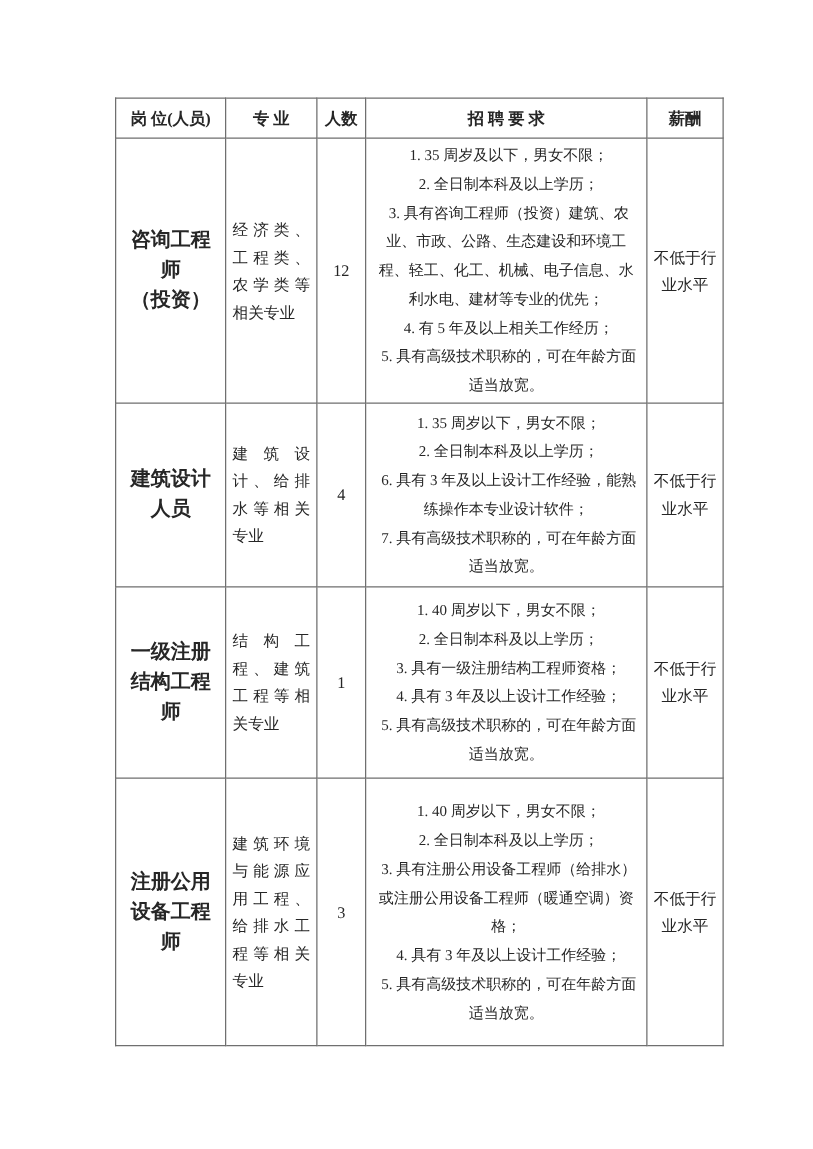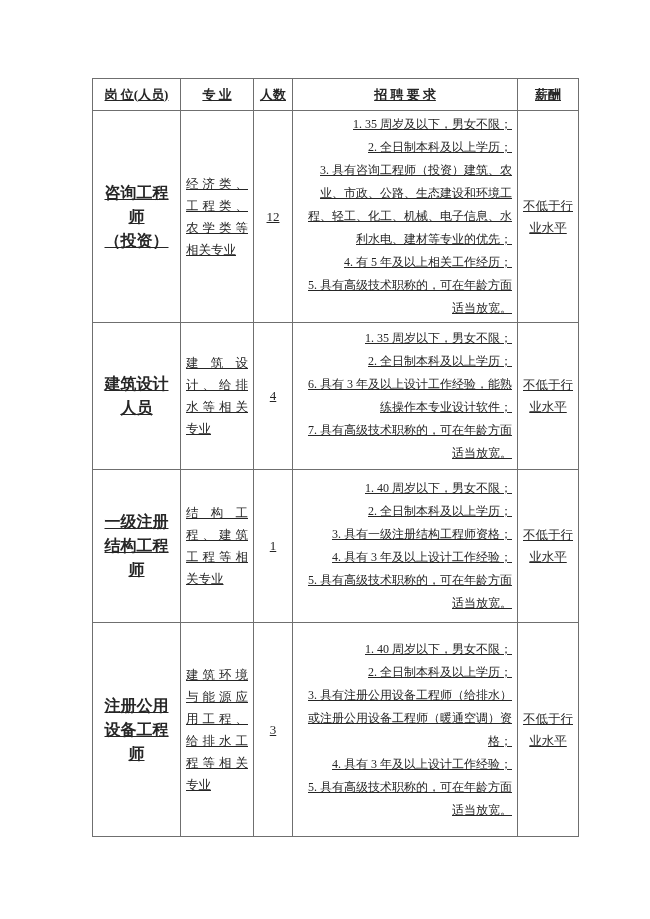--- a/index.html
+++ b/index.html
@@ -18,21 +18,20 @@
     top: 78px;
     width: 486px;
     border-collapse: collapse;
     table-layout: fixed;
   }
   .doc-table th, .doc-table td {
     border: 1px solid #6f6f6f;
     padding: 2px 5px;
     vertical-align: middle;
     overflow: hidden;
-    text-decoration: underline;
   }
   .doc-table th {
     font-size: 13px;
     font-weight: bold;
     text-align: center;
     white-space: nowrap;
   }
   .cell-position {
     font-weight: bold;
     text-align: center;
@@ -47,21 +46,21 @@
     padding: 2px 5px;
   }
   .cell-count {
     text-align: center;
     font-size: 13px;
   }
   .cell-req {
     font-size: 12px;
     line-height: 23px;
     padding: 4px 5px;
-    text-align: right;
+    text-align: center;
   }
   .req-item { text-indent: 4px; }
   .cell-salary {
     font-size: 12.5px;
     line-height: 22px;
     text-align: center;
     margin-left: 36px;
   }
 </style>
 </head>

